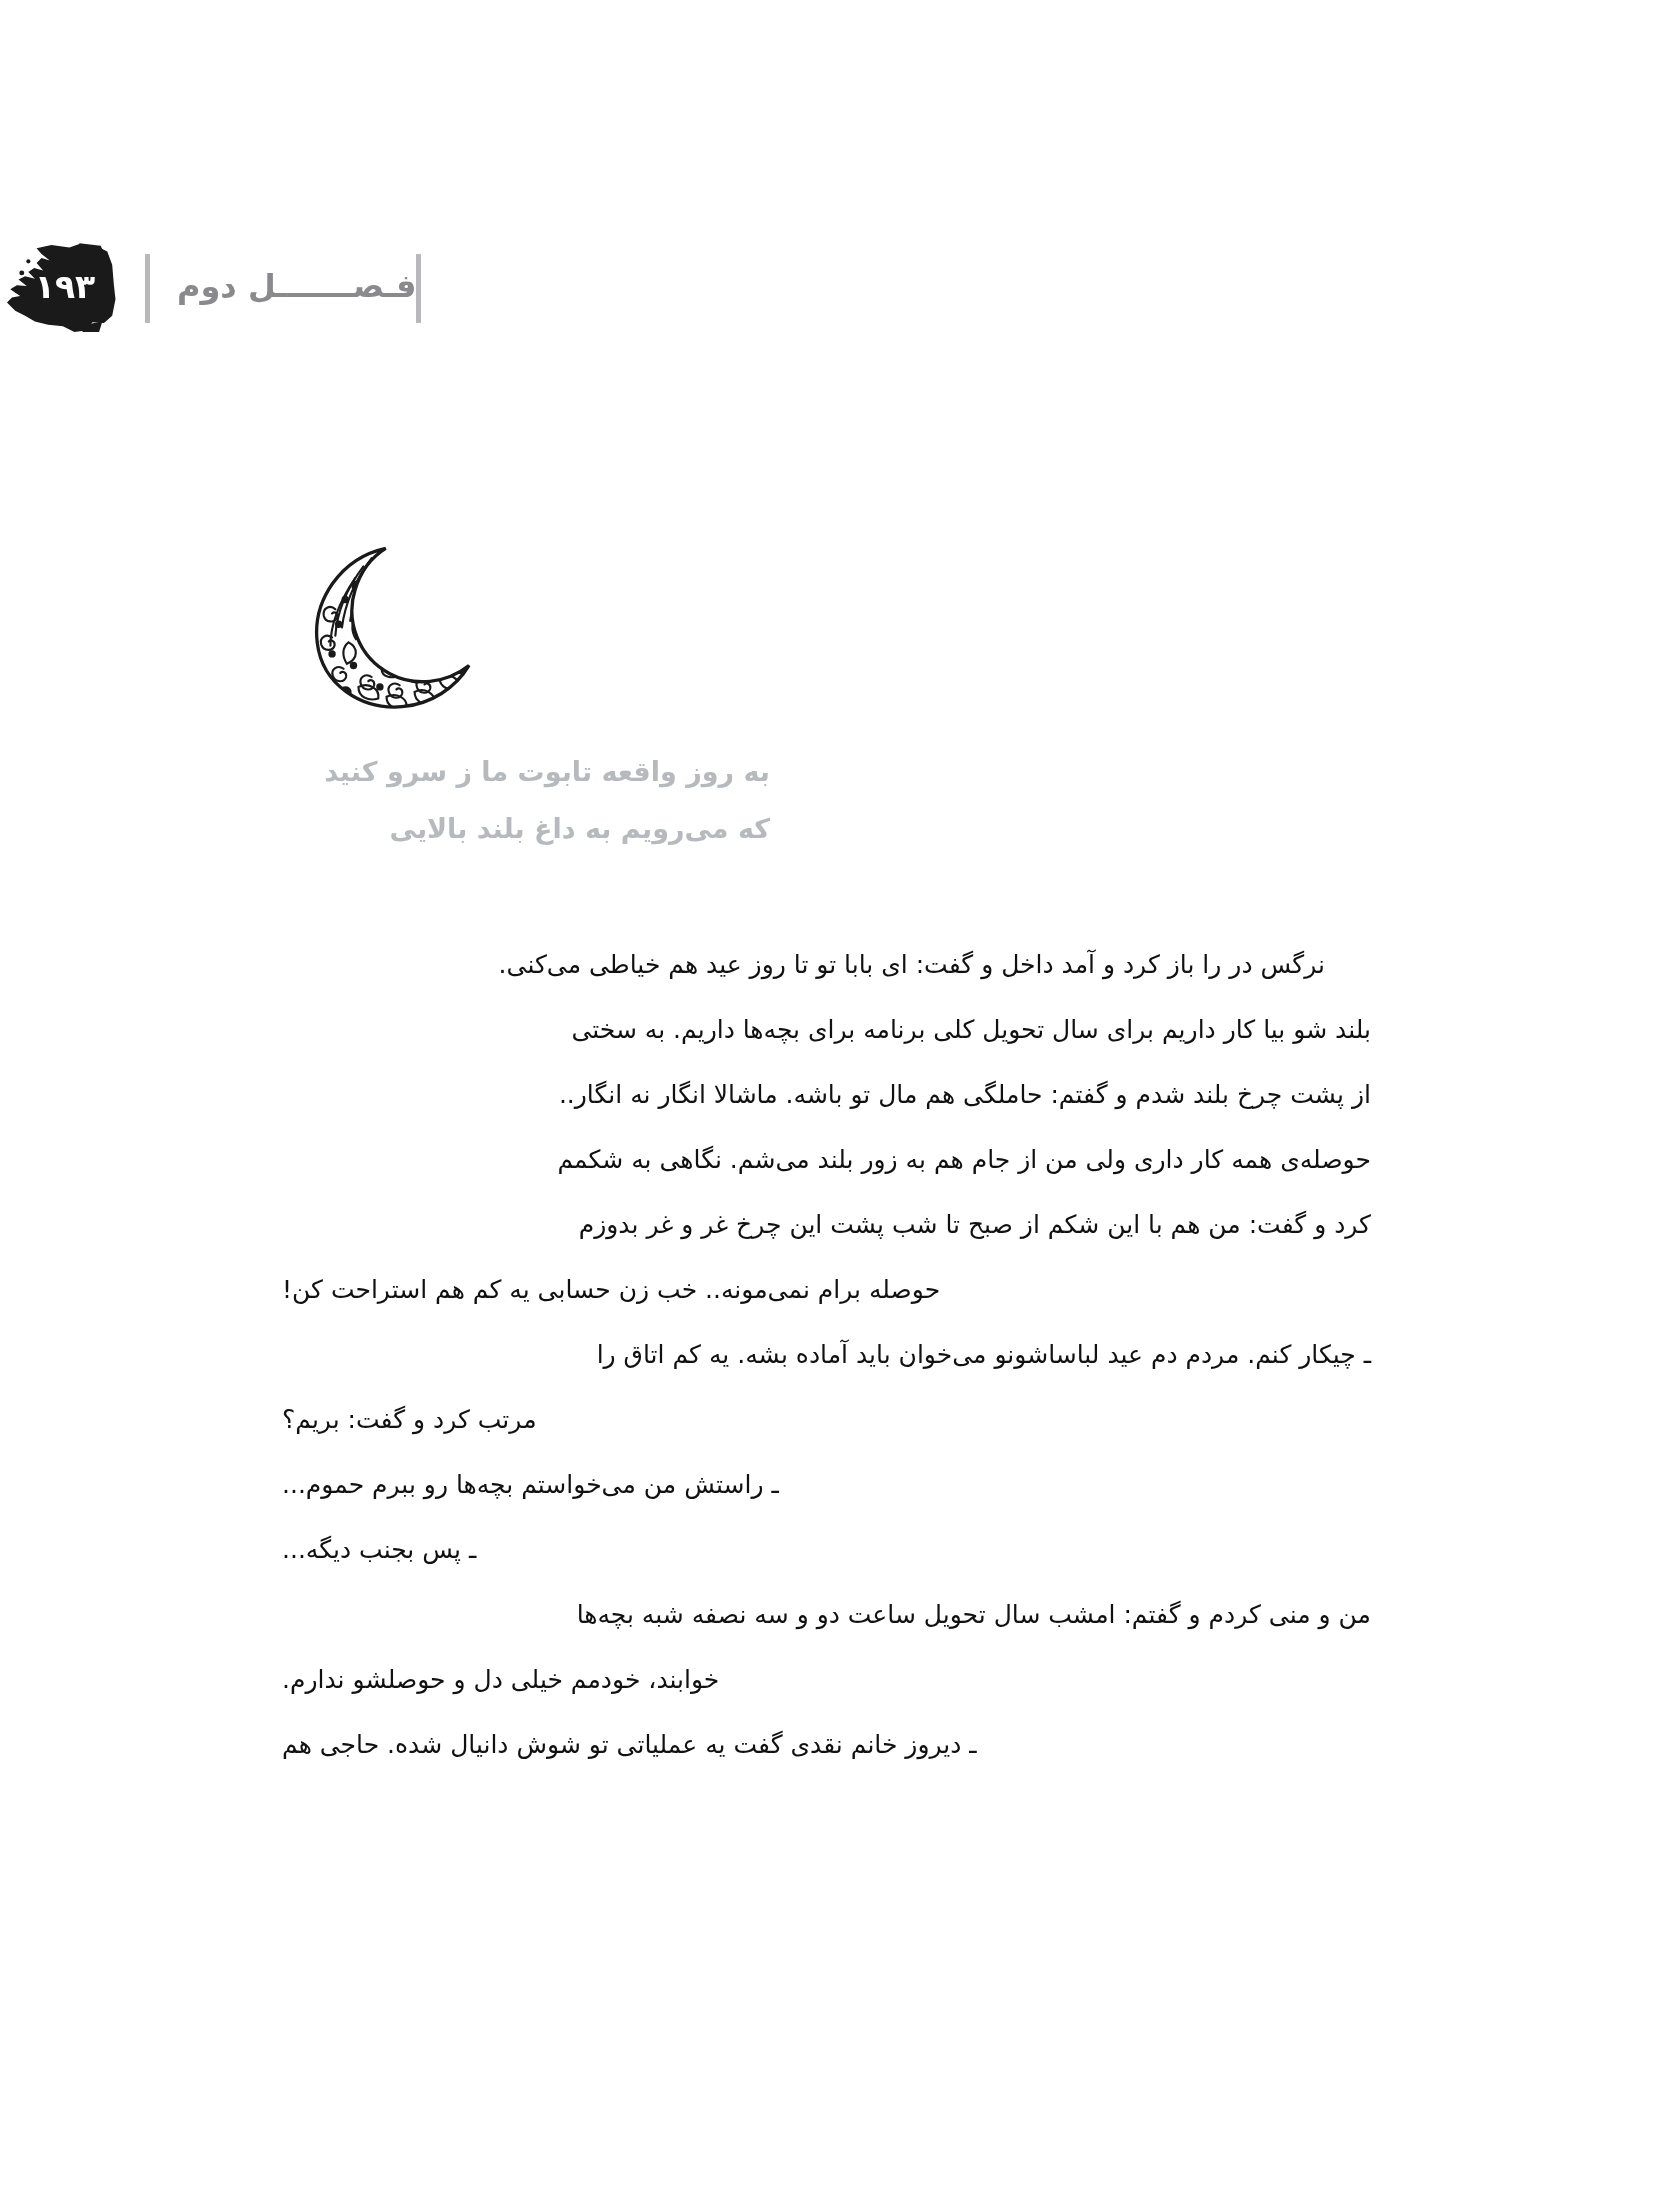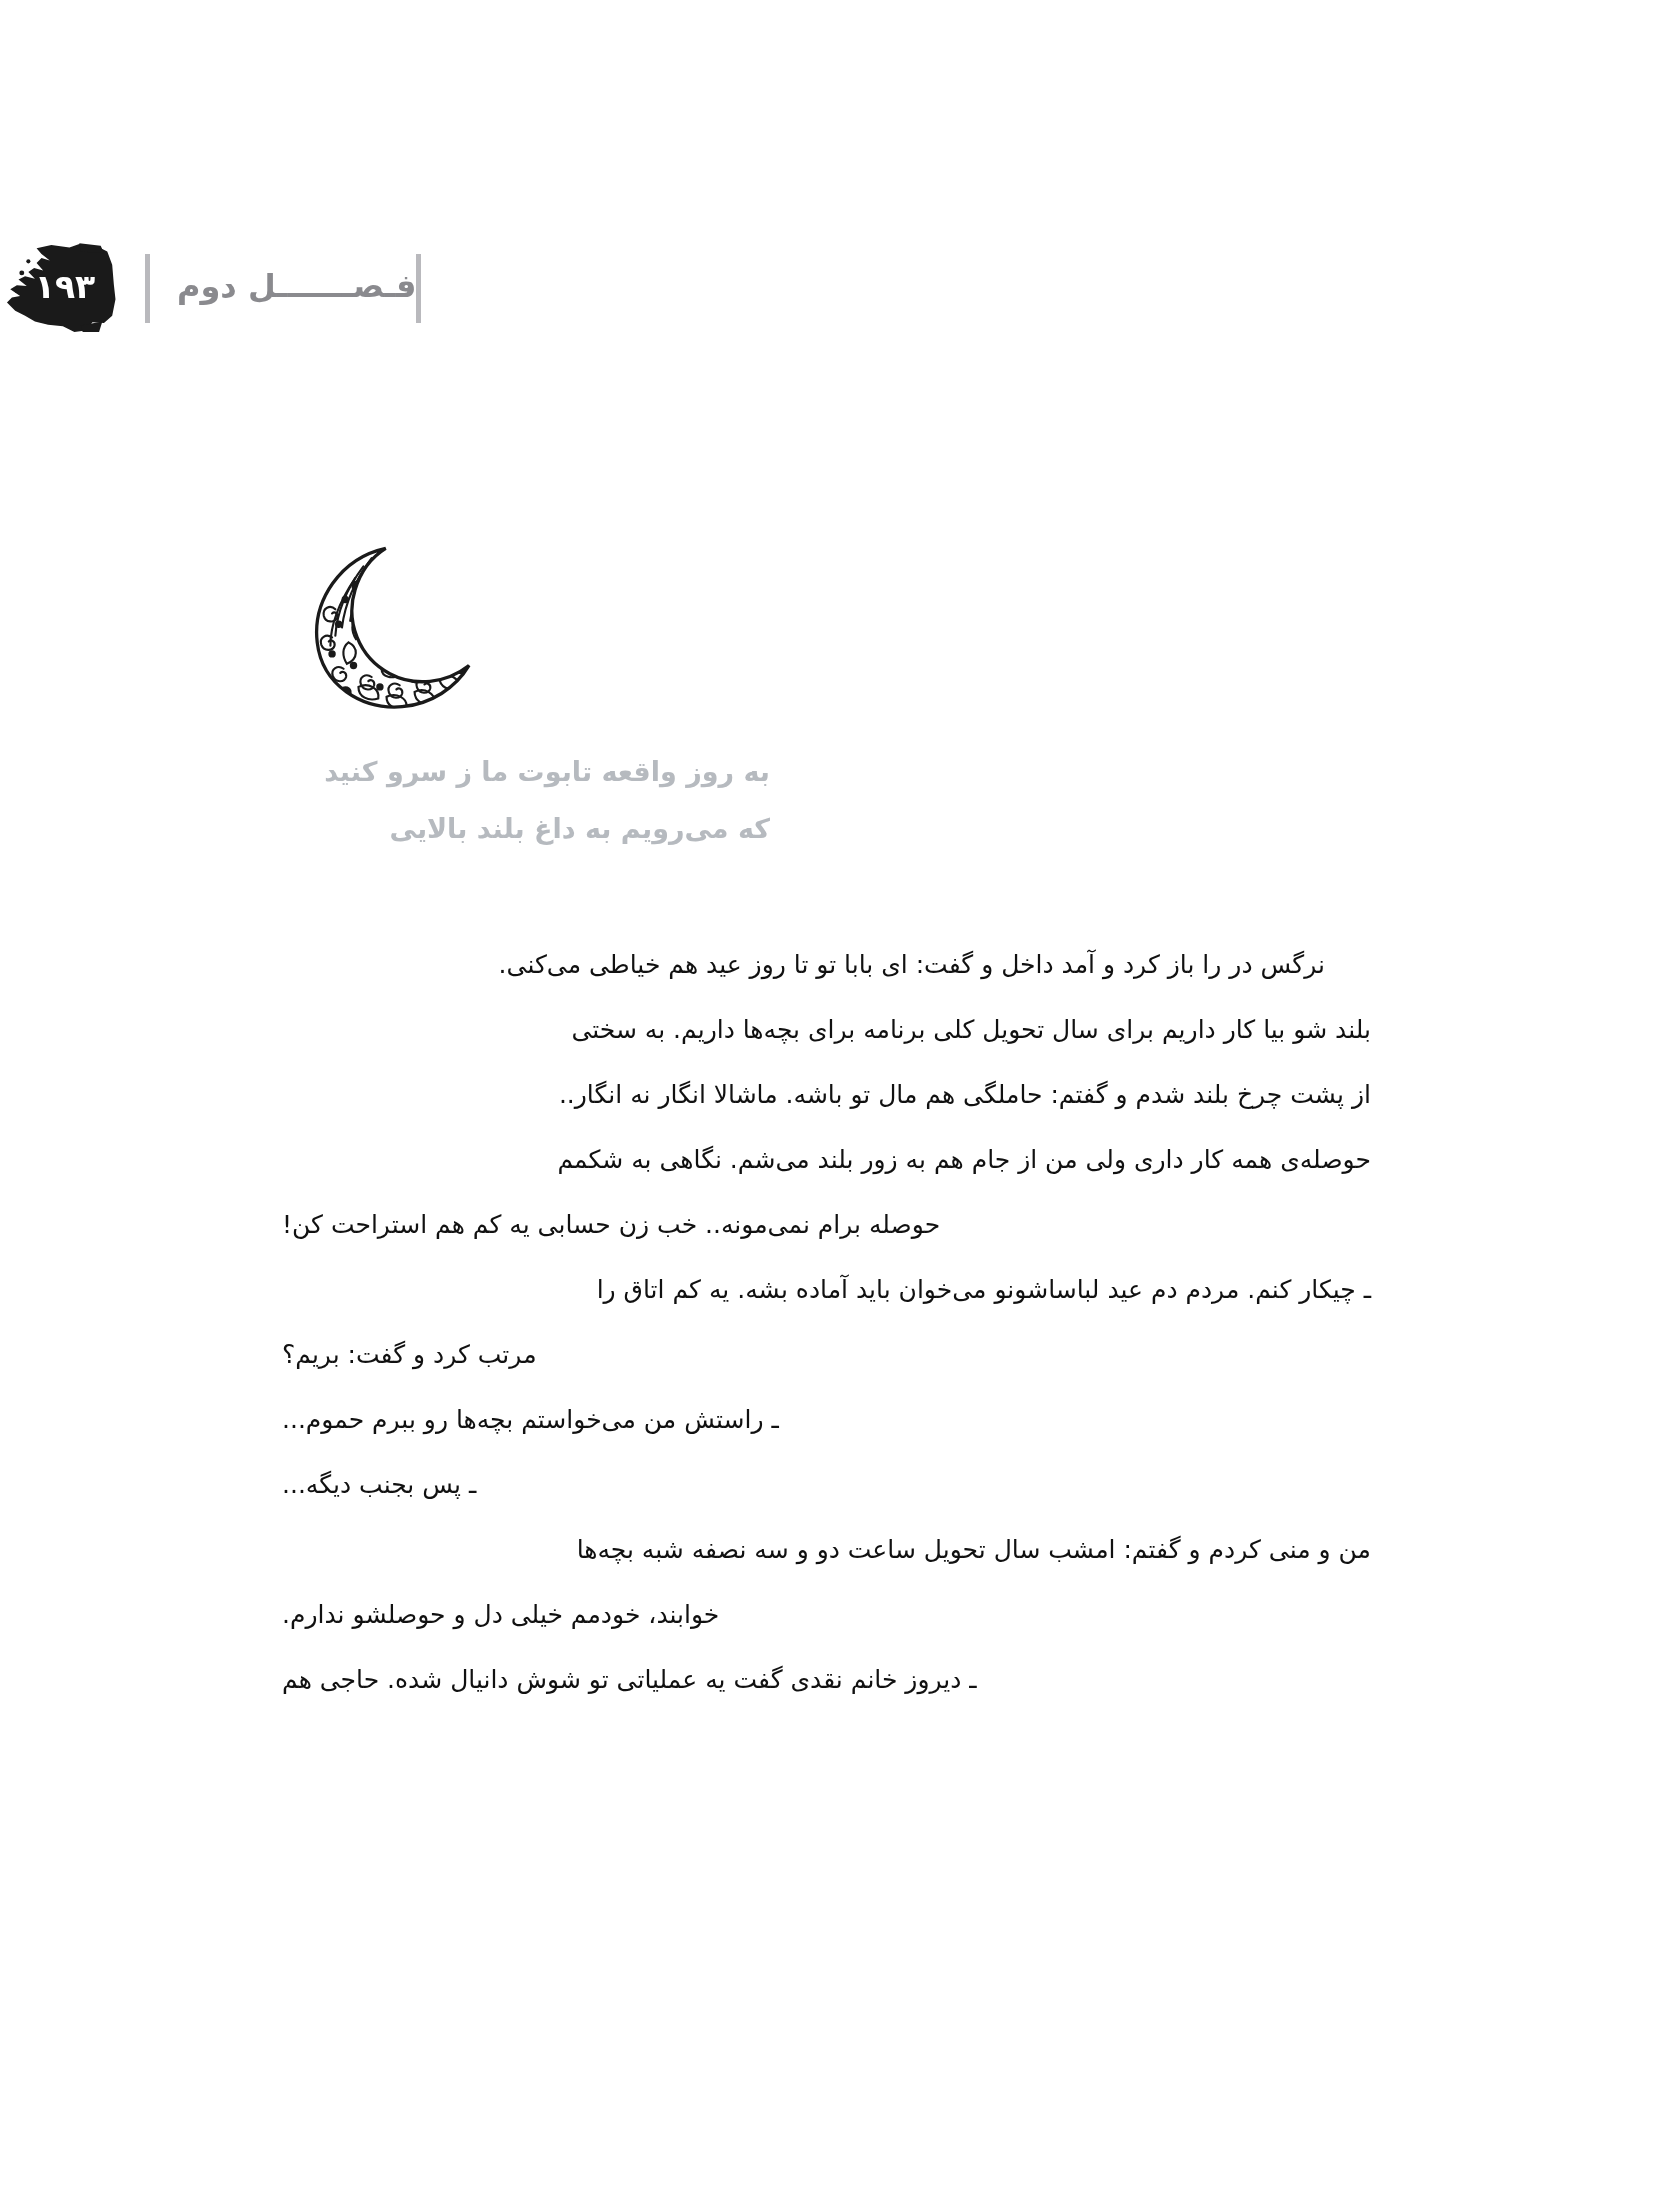--- a/index.html
+++ b/index.html
@@ -271,20 +271,23 @@
     </div>
 
     <div class="text-line justify">
       <span class="line-text">از پشت چرخ بلند شدم و گفتم: حاملگی هم مال تو باشه. ماشالا انگار نه انگار..</span>
     </div>
 
     <div class="text-line justify">
       <span class="line-text">حوصله‌ی همه کار داری ولی من از جام هم به زور بلند می‌شم. نگاهی به شکمم</span>
     </div>
 
+    <div class="text-line justify">
+      <span class="line-text">کرد و گفت: من هم با این شکم از صبح تا شب پشت این چرخ غر و غر بدوزم</span>
+    </div>
 
     <div class="text-line align-end">
       <span class="line-text">حوصله برام نمی‌مونه.. خب زن حسابی یه کم هم استراحت کن!</span>
     </div>
 
     <div class="text-line justify">
       <span class="line-text">ـ چیکار کنم. مردم دم عید لباساشونو می‌خوان باید آماده بشه. یه کم اتاق را</span>
     </div>
 
     <div class="text-line align-end">

